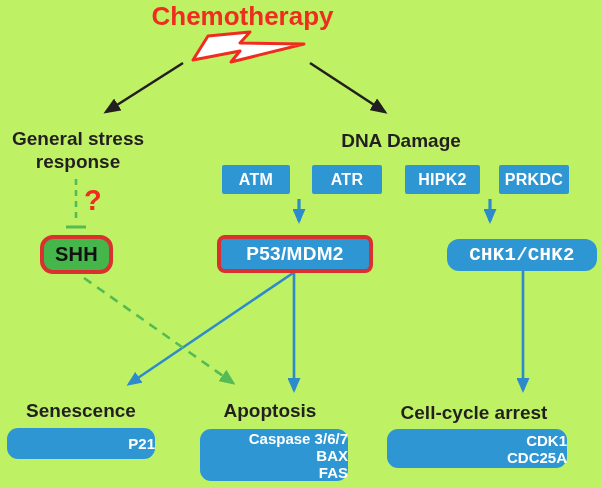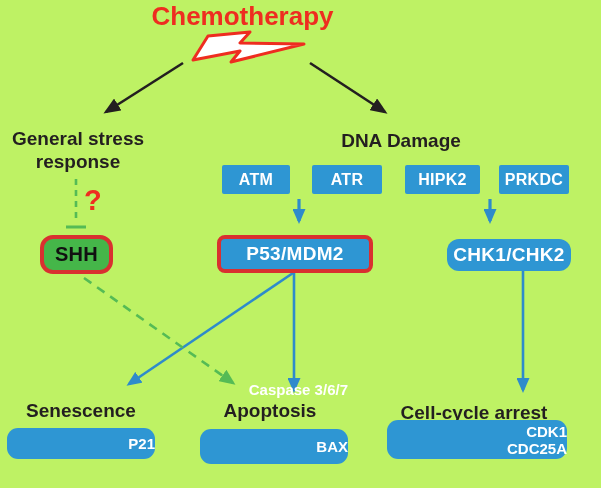--- a/index.html
+++ b/index.html
@@ -78,32 +78,32 @@
 
   <div class="abs qmark" style="left:84px;top:184px;">?</div>
 
   <div class="abs node" style="left:222px;top:165px;width:68px;height:29px;">ATM</div>
   <div class="abs node" style="left:312px;top:165px;width:70px;height:29px;">ATR</div>
   <div class="abs node" style="left:405px;top:165px;width:75px;height:29px;">HIPK2</div>
   <div class="abs node" style="left:499px;top:165px;width:70px;height:29px;">PRKDC</div>
 
   <div class="abs node green" style="left:40px;top:235px;width:73px;height:39px;">SHH</div>
   <div class="abs node big red-ring" style="left:217px;top:235px;width:156px;height:38px;">P53/MDM2</div>
-  <div class="abs node big" style="left:447px;top:239px;width:124px;height:32px;">CHK1/CHK2</div>
+  <div class="abs node big" style="left:447px;top:239px;width:150px;height:32px;font-family:Liberation Mono, monospace;">CHK1/CHK2</div>
 
   <div class="abs heading" style="left:10px;top:399px;width:142px;">Senescence</div>
   <div class="abs heading" style="left:214px;top:399px;width:112px;">Apoptosis</div>
   <div class="abs heading" style="left:386px;top:401px;width:176px;">Cell-cycle arrest</div>
 
   <div class="abs genebox" style="left:7px;top:428px;width:148px;height:31px;padding-left:11px;">
     <span>P21</span>
   </div>
-  <div class="abs genebox" style="left:200px;top:429px;width:148px;height:35px;padding-left:11px;gap:40px;">
+  <div class="abs genebox" style="left:200px;top:429px;width:148px;height:52px;padding-left:11px;">
     <span>Caspase 3/6/7</span>
     <span>BAX</span>
     <span>FAS</span>
   </div>
-  <div class="abs genebox" style="left:387px;top:420px;width:180px;height:39px;padding-left:12px;">
+  <div class="abs genebox" style="left:387px;top:429px;width:180px;height:39px;padding-left:12px;">
     <span>CDK1</span>
     <span>CDC25A</span>
   </div>
 
 </div>
 
 </body></html>

